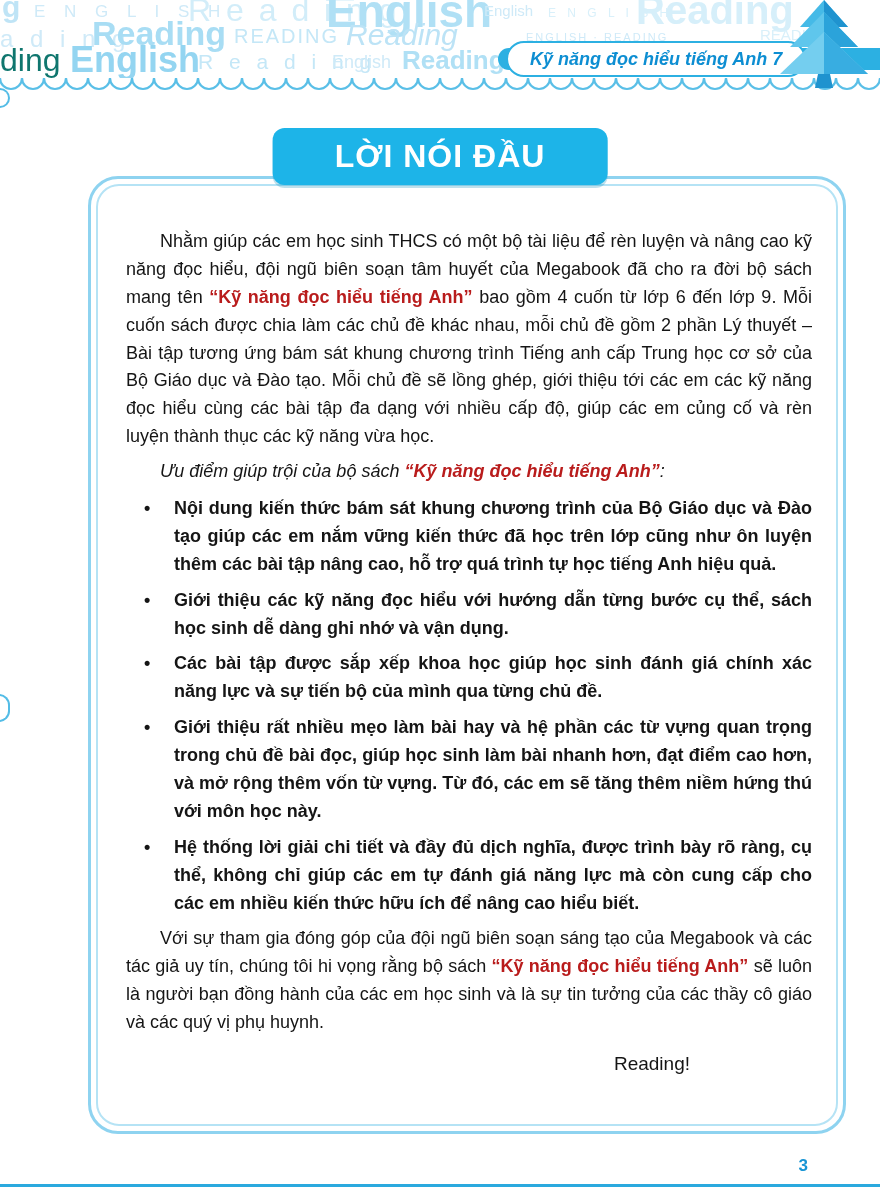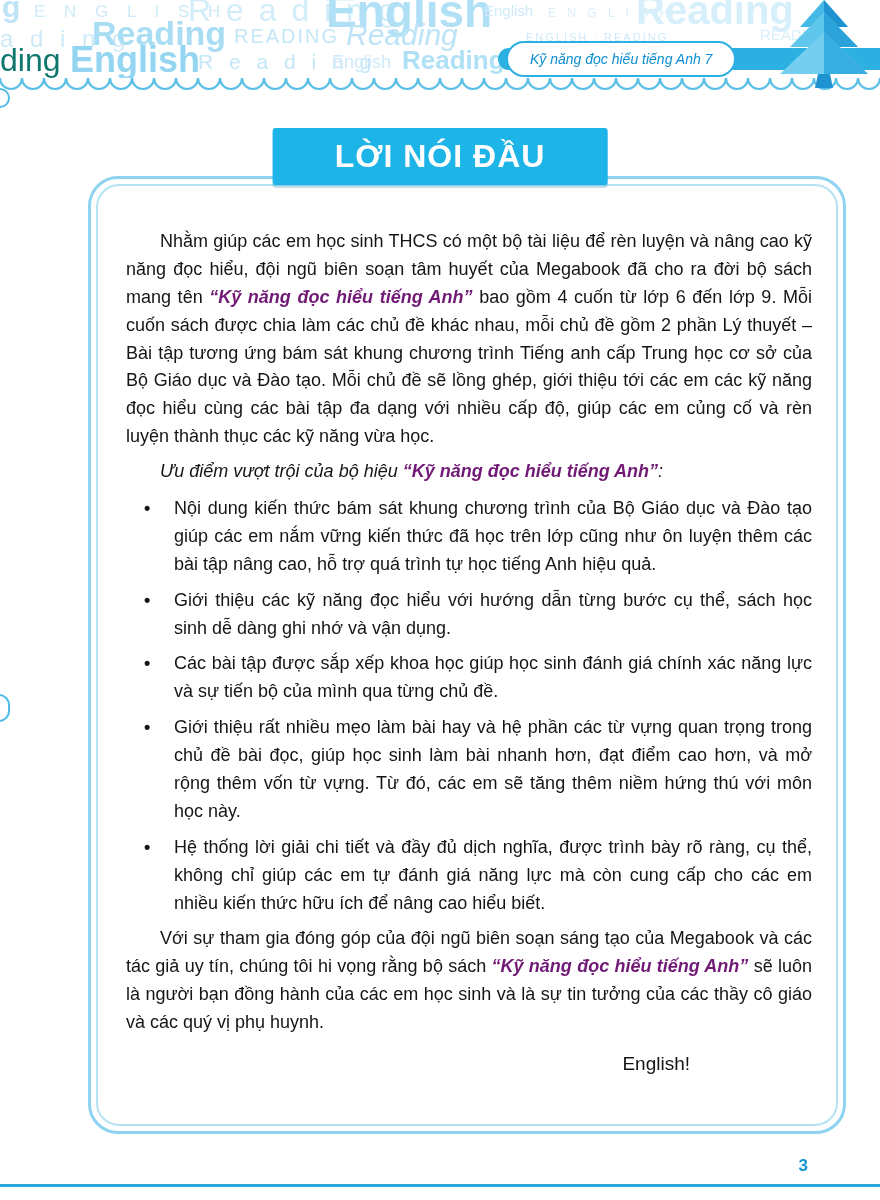--- a/index.html
+++ b/index.html
@@ -28,50 +28,50 @@
   .hw14 { left:198px; top:50px;  font-size:21px; letter-spacing:5px; color:#c4e7f7; }
   .hw15 { left:332px; top:52px;  font-size:18px; }
   .hw16 { left:402px; top:45px;  font-size:26px; font-weight:700; color:#b0e0f5; }
   .hw17 { left:760px; top:26px;  font-size:15px; color:#d9f0fa; }
 
   .badge-strip { position:absolute; top:48px; left:498px; width:382px; height:22px;
                  background:#2cb0e2; border-radius:11px 0 0 11px; }
   .badge { position:absolute; top:41px; left:506px; height:36px; padding:0 22px;
            background:#fff; border:2.5px solid #2cb0e2; border-radius:19px;
            display:flex; align-items:center; z-index:2; }
-  .badge-label { color:#0d8ed2; font-weight:400; font-style:italic; font-size:14px; white-space:nowrap; }
+  .badge-label { color:#0d8ed2; font-weight:700; font-style:italic; font-size:18px; white-space:nowrap; }
 
   .tree { position:absolute; top:0px; right:10px; z-index:3; }
 
   .scallop { position:absolute; top:76px; left:0; width:880px; height:16px; }
 
   .edge-tab { position:absolute; left:-2px; background:#fff; border:2.5px solid #53bce6;
               border-left:none; border-radius:0 11px 11px 0; width:12px; }
   .edge-tab.t1 { top:88px;  height:20px; }
   .edge-tab.t2 { top:694px; height:28px; }
 
   
   .main-box { position:absolute; left:88px; top:176px; width:758px; height:958px;
               border:3px solid #8ed3f0; border-radius:30px; background:#fff; }
   .main-box-inner { position:absolute; inset:5px; border:2px solid #b5e3f5; border-radius:23px; }
 
   .title-banner { position:absolute; left:50%; top:128px; transform:translateX(-50%);
-                  background:#1db4e8; border-radius:3px; padding:10px 62px; z-index:5;
+                  background:#1db4e8; border-radius:12px; padding:10px 62px; z-index:5;
                   box-shadow:0 3px 0 rgba(0,130,180,0.25); }
   .title-banner .title-text { color:#ffffff; font-weight:700; font-size:32px; letter-spacing:1px; white-space:nowrap; }
 
   
   .content { position:absolute; left:126px; top:228px; width:686px; z-index:4; }
   .block { font-size:18px; line-height:1.55; text-align:justify; color:#151515; margin-bottom:7px; }
   .block.indent { text-indent:34px; }
   .block.italic { font-style:italic; margin-top:5px; margin-bottom:9px; }
-  .hl { color:#701a75; font-weight:700; font-style:italic; }
+  .hl { color:#b91c1c; font-weight:700; }
   .bullet { display:flex; padding-left:18px; margin-bottom:8px; }
   .bullet-dot { flex:0 0 30px; font-weight:700; font-size:18px; }
-  .bullet-text { flex:1; text-align:justify; }
+  .bullet-text { flex:1; text-align:justify;font-weight:bold; }
   .block.signature { text-align:right; padding-right:122px; margin-top:12px; font-size:19px; }
 
   
   .footer-line { position:absolute; left:0; top:1184px; width:880px; height:3px; background:#2aa9de; }
   .page-number { position:absolute; right:72px; top:1156px; color:#1794d4; font-weight:700; font-size:17px; }
 </style>
 </head>
 <body>
 
 <div class="page">
@@ -132,21 +132,21 @@
   <div class="main-box">
     <div class="main-box-inner"></div>
   </div>
 
   <div class="title-banner">
     <span class="title-text">LỜI NÓI ĐẦU</span>
   </div>
 
   <div class="content">
       <div class="block p indent"><span>Nhằm giúp các em học sinh THCS có một bộ tài liệu để rèn luyện và nâng cao kỹ năng đọc hiểu, đội ngũ biên soạn tâm huyết của Megabook đã cho ra đời bộ sách mang tên </span><span class="hl">“Kỹ năng đọc hiểu tiếng Anh”</span><span> bao gồm 4 cuốn từ lớp 6 đến lớp 9. Mỗi cuốn sách được chia làm các chủ đề khác nhau, mỗi chủ đề gồm 2 phần Lý thuyết – Bài tập tương ứng bám sát khung chương trình Tiếng anh cấp Trung học cơ sở của Bộ Giáo dục và Đào tạo. Mỗi chủ đề sẽ lồng ghép, giới thiệu tới các em các kỹ năng đọc hiểu cùng các bài tập đa dạng với nhiều cấp độ, giúp các em củng cố và rèn luyện thành thục các kỹ năng vừa học.</span></div>
-      <div class="block p indent italic"><span>Ưu điểm vượt trội của bộ hiệu </span><span class="hl">“Kỹ năng đọc hiểu tiếng Anh”</span><span>:</span></div>
+      <div class="block p indent italic"><span>Ưu điểm giúp trội của bộ sách </span><span class="hl">“Kỹ năng đọc hiểu tiếng Anh”</span><span>:</span></div>
       <div class="block bullet">
         <span class="bullet-dot">•</span>
         <span class="bullet-text"><span>Nội dung kiến thức bám sát khung chương trình của Bộ Giáo dục và Đào tạo giúp các em nắm vững kiến thức đã học trên lớp cũng như ôn luyện thêm các bài tập nâng cao, hỗ trợ quá trình tự học tiếng Anh hiệu quả.</span></span>
       </div>
       <div class="block bullet">
         <span class="bullet-dot">•</span>
         <span class="bullet-text"><span>Giới thiệu các kỹ năng đọc hiểu với hướng dẫn từng bước cụ thể, sách học sinh dễ dàng ghi nhớ và vận dụng.</span></span>
       </div>
       <div class="block bullet">
         <span class="bullet-dot">•</span>
@@ -154,19 +154,19 @@
       </div>
       <div class="block bullet">
         <span class="bullet-dot">•</span>
         <span class="bullet-text"><span>Giới thiệu rất nhiều mẹo làm bài hay và hệ phần các từ vựng quan trọng trong chủ đề bài đọc, giúp học sinh làm bài nhanh hơn, đạt điểm cao hơn, và mở rộng thêm vốn từ vựng. Từ đó, các em sẽ tăng thêm niềm hứng thú với môn học này.</span></span>
       </div>
       <div class="block bullet">
         <span class="bullet-dot">•</span>
         <span class="bullet-text"><span>Hệ thống lời giải chi tiết và đầy đủ dịch nghĩa, được trình bày rõ ràng, cụ thể, không chỉ giúp các em tự đánh giá năng lực mà còn cung cấp cho các em nhiều kiến thức hữu ích để nâng cao hiểu biết.</span></span>
       </div>
       <div class="block p indent"><span>Với sự tham gia đóng góp của đội ngũ biên soạn sáng tạo của Megabook và các tác giả uy tín, chúng tôi hi vọng rằng bộ sách </span><span class="hl">“Kỹ năng đọc hiểu tiếng Anh”</span><span> sẽ luôn là người bạn đồng hành của các em học sinh và là sự tin tưởng của các thầy cô giáo và các quý vị phụ huynh.</span></div>
-      <div class="block signature"><span>English!</span></div>
+      <div class="block signature"><span>Reading!</span></div>
     </div>
 
   <div class="page-number">3</div>
   <div class="footer-line"></div>
 
 </div>
 
 </body></html>

